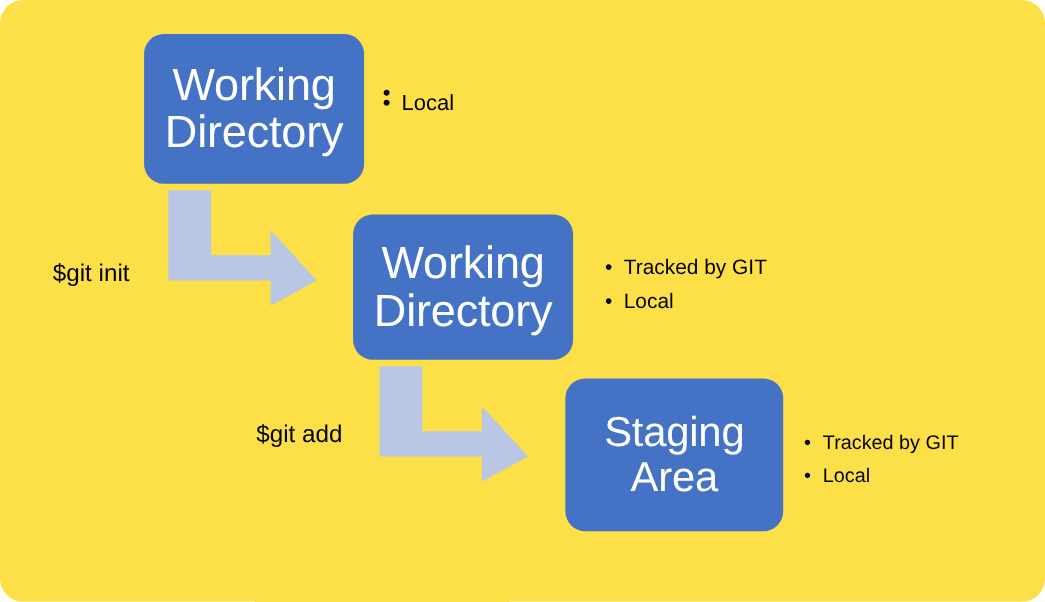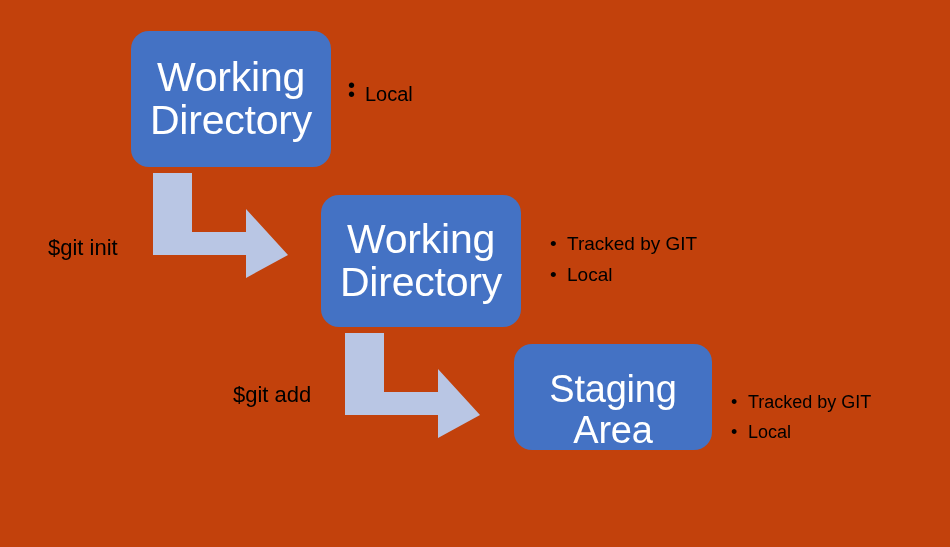--- a/index.html
+++ b/index.html
@@ -7,22 +7,23 @@
     padding: 0;
     background: #ffffff;
   }
   body {
     font-family: "Liberation Sans", sans-serif;
   }
   #canvas {
     position: relative;
     width: 950px;
     height: 547px;
-    background: #c2410c;
+    background: #fde047;
     overflow: hidden;
+    border-radius: 21px;
   }
 
   
   .node-box {
     position: absolute;
     box-sizing: border-box;
     background: #4472C4;
     border-radius: 18px;
     color: #ffffff;
     display: flex;
@@ -44,23 +45,22 @@
     width: 200px; height: 136px;
     font-size: 41px;
   }
   #box-working-tracked {
     left: 321px;  top: 195px;
     width: 200px; height: 132px;
     font-size: 41px;
   }
   #box-staging-area {
     left: 514px;  top: 344px;
-    width: 198px; height: 106px;
+    width: 198px; height: 139px;
     font-size: 38px;
-    align-items: flex-end;
   }
 
   
   .elbow-arrow {
     position: absolute;
     color: #B9C6E4;
   }
   #arrow-init  { left: 150px; top: 168px; width: 145px; height: 115px; }
   #arrow-add   { left: 342px; top: 328px; width: 145px; height: 115px; }
 

